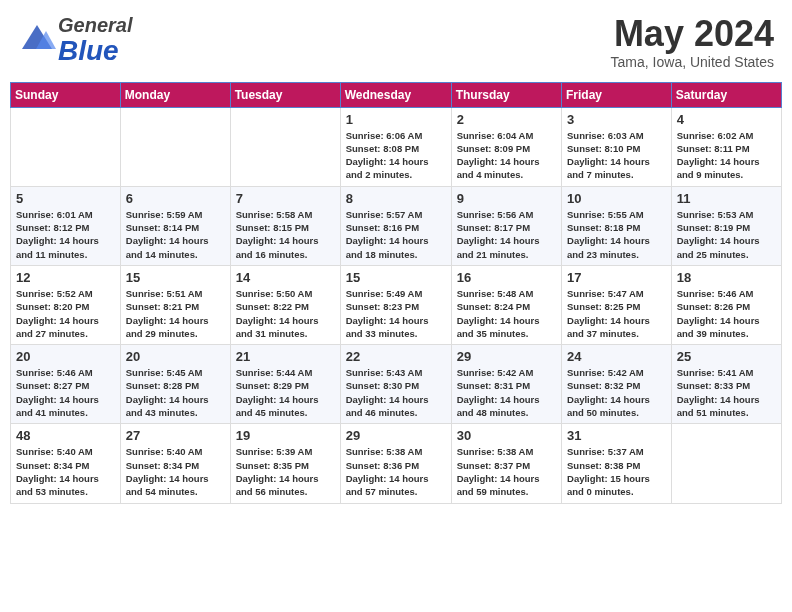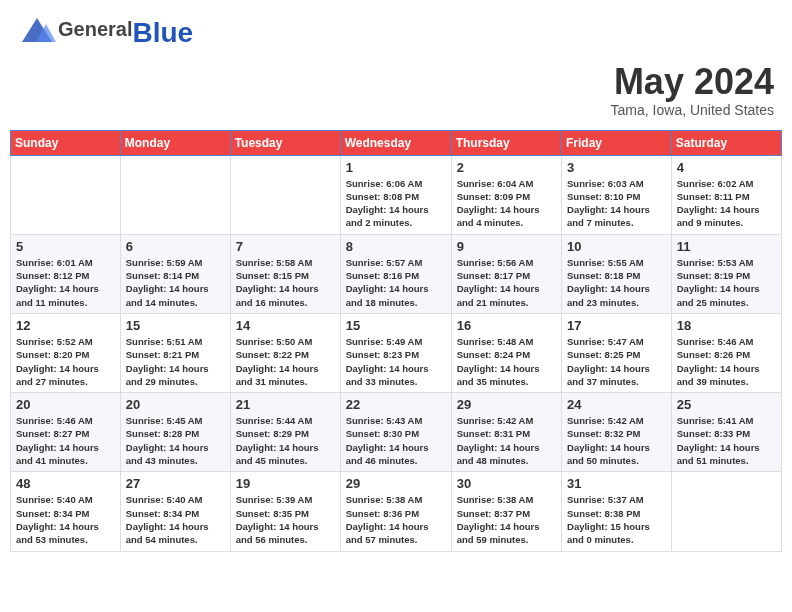--- a/index.html
+++ b/index.html
@@ -12,39 +12,38 @@
     }
     .header {
       display: flex;
       justify-content: space-between;
       align-items: flex-start;
       margin-bottom: 8px;
       padding: 4px 8px;
     }
     .title-block {
       text-align: right;
-      margin-top: 48px;
     }
     .month-title {
       font-size: 36px;
       font-weight: bold;
       color: #333;
       line-height: 1.1;
     }
     .location {
       font-size: 14px;
       color: #555;
     }
     .calendar {
       width: 100%;
       border-collapse: collapse;
       border: 1px solid #ccc;
     }
     .calendar th {
-      background-color: #ef4444;
+      background-color: #be185d;
       color: #fff;
       font-size: 12px;
       font-weight: bold;
       padding: 5px 4px;
       text-align: left;
       border: 1px solid #5580d0;
     }
     .calendar td {
       vertical-align: top;
       width: 113px;
@@ -74,22 +73,23 @@
     .empty-cell {
       background: #f9f9f9;
     }
     .logo-wrapper {
       display: flex;
       align-items: center;
       gap: 2px;
     }
     .logo-name {
       display: flex;
-      flex-direction: row;
+      flex-direction: column;
       line-height: 1.1;
+      font-style: italic;
     }
     .logo-general {
       font-size: 20px;
       font-weight: bold;
       color: #444;
     }
     .logo-blue {
       font-size: 28px;
       font-weight: bold;
       color: #2255bb;

